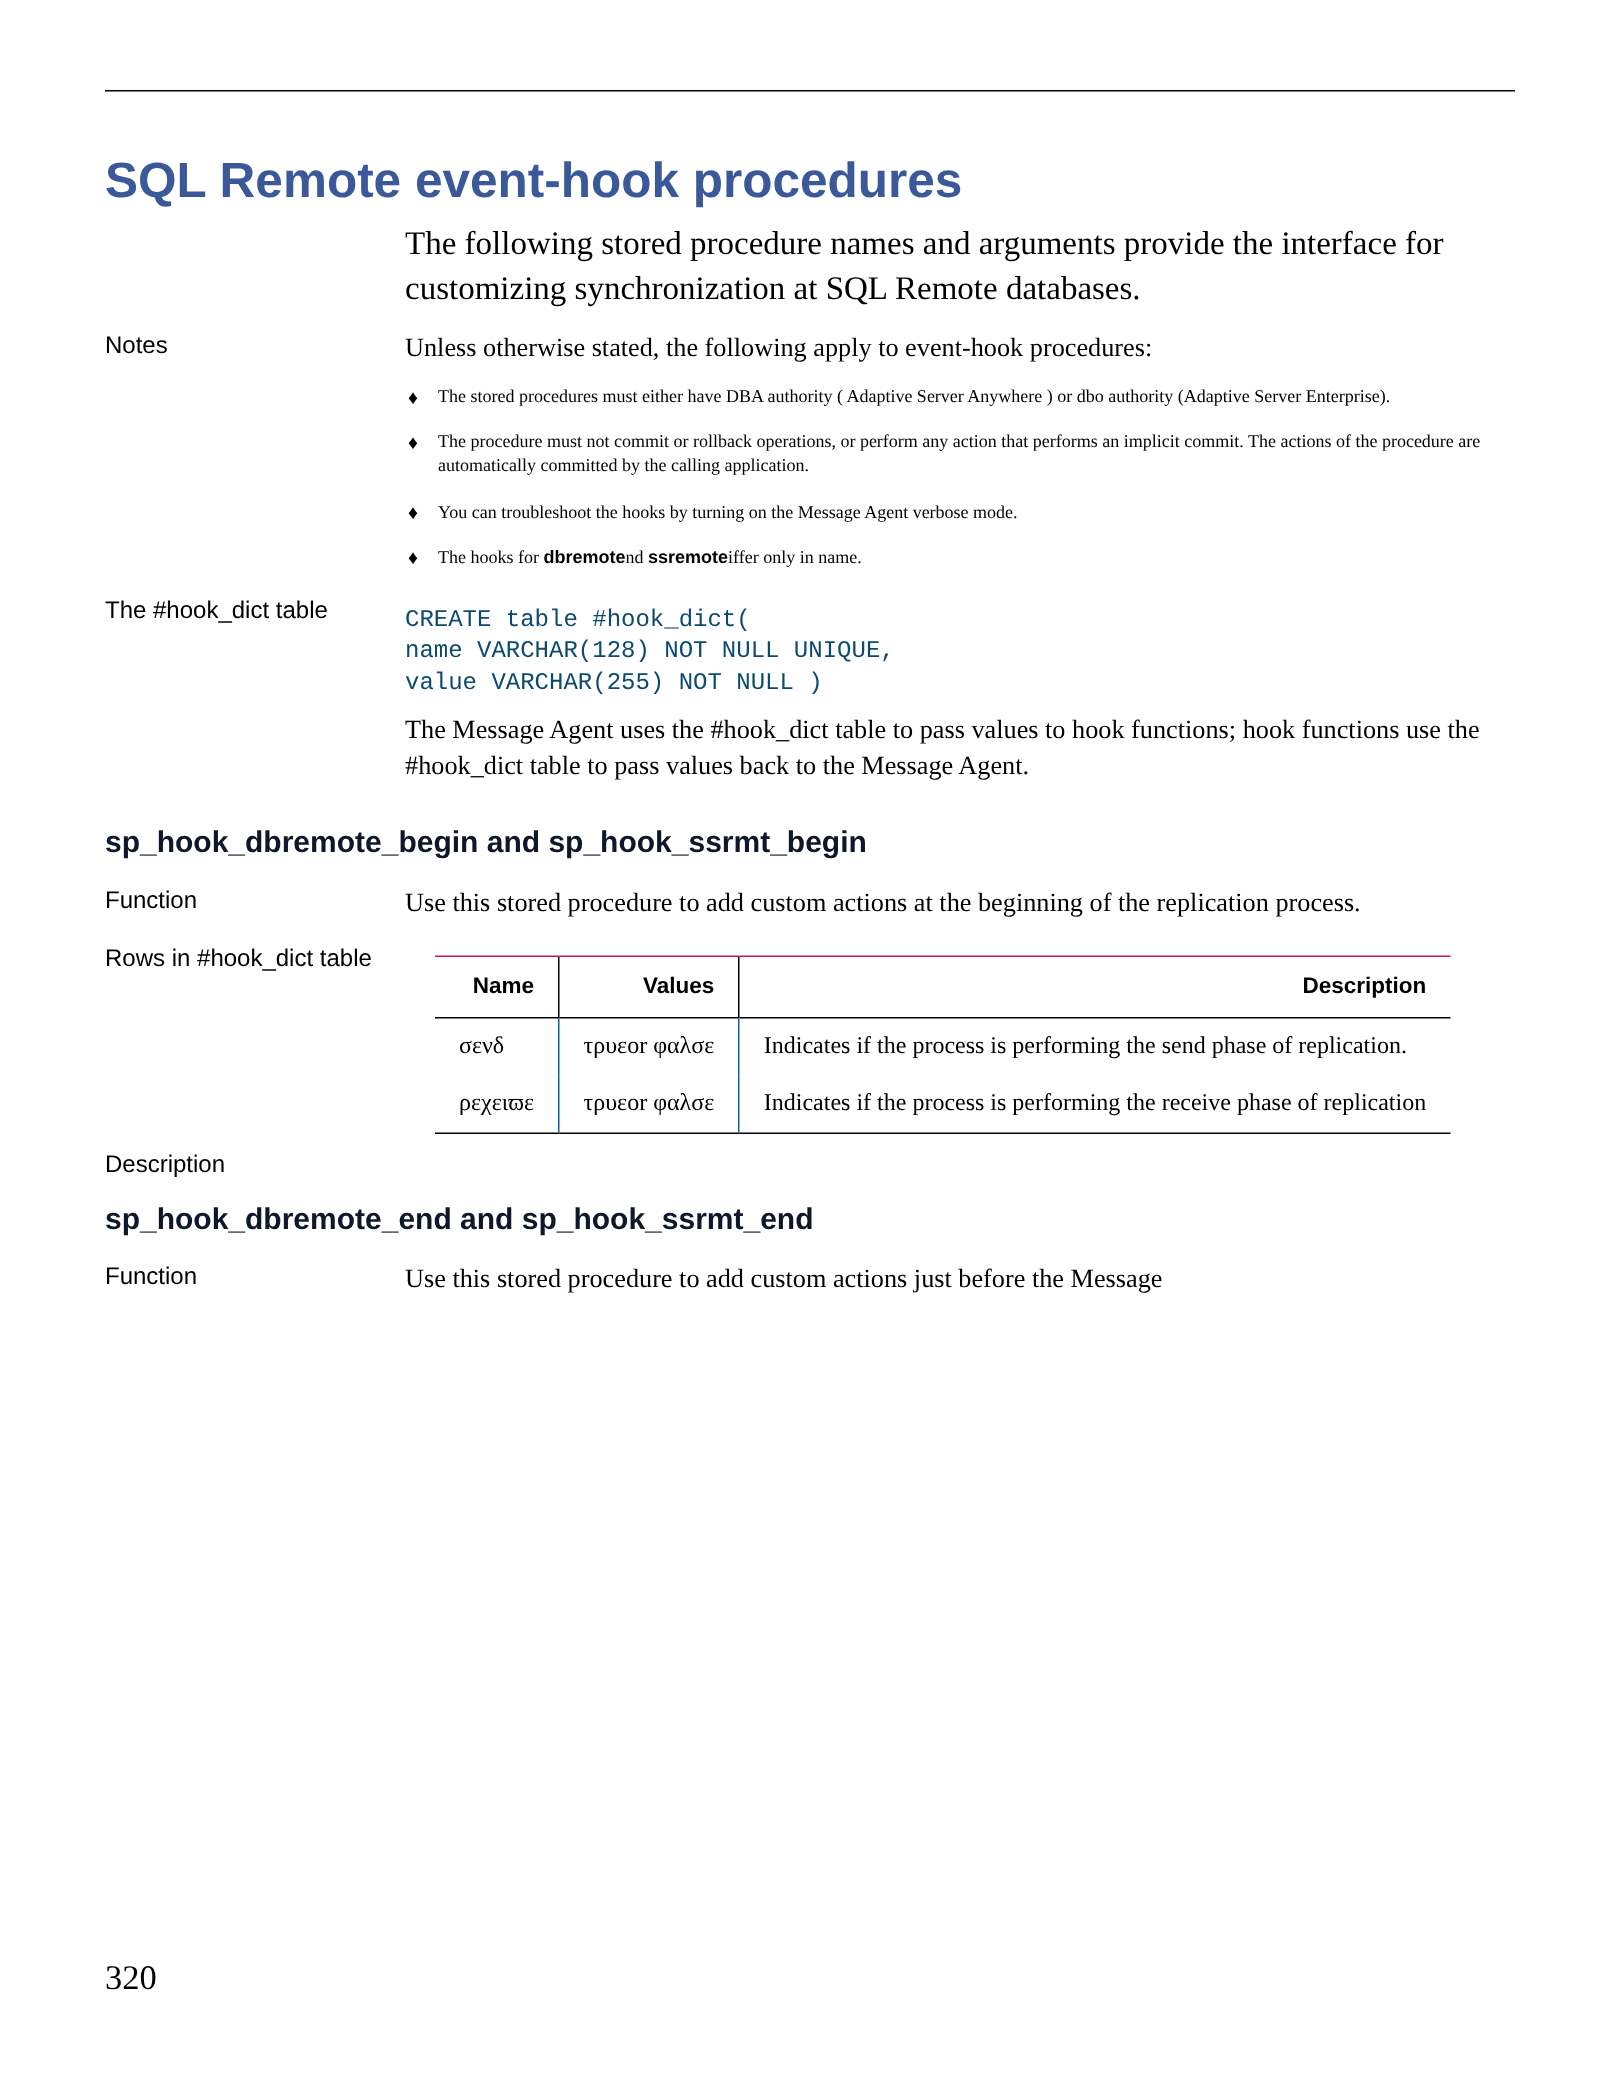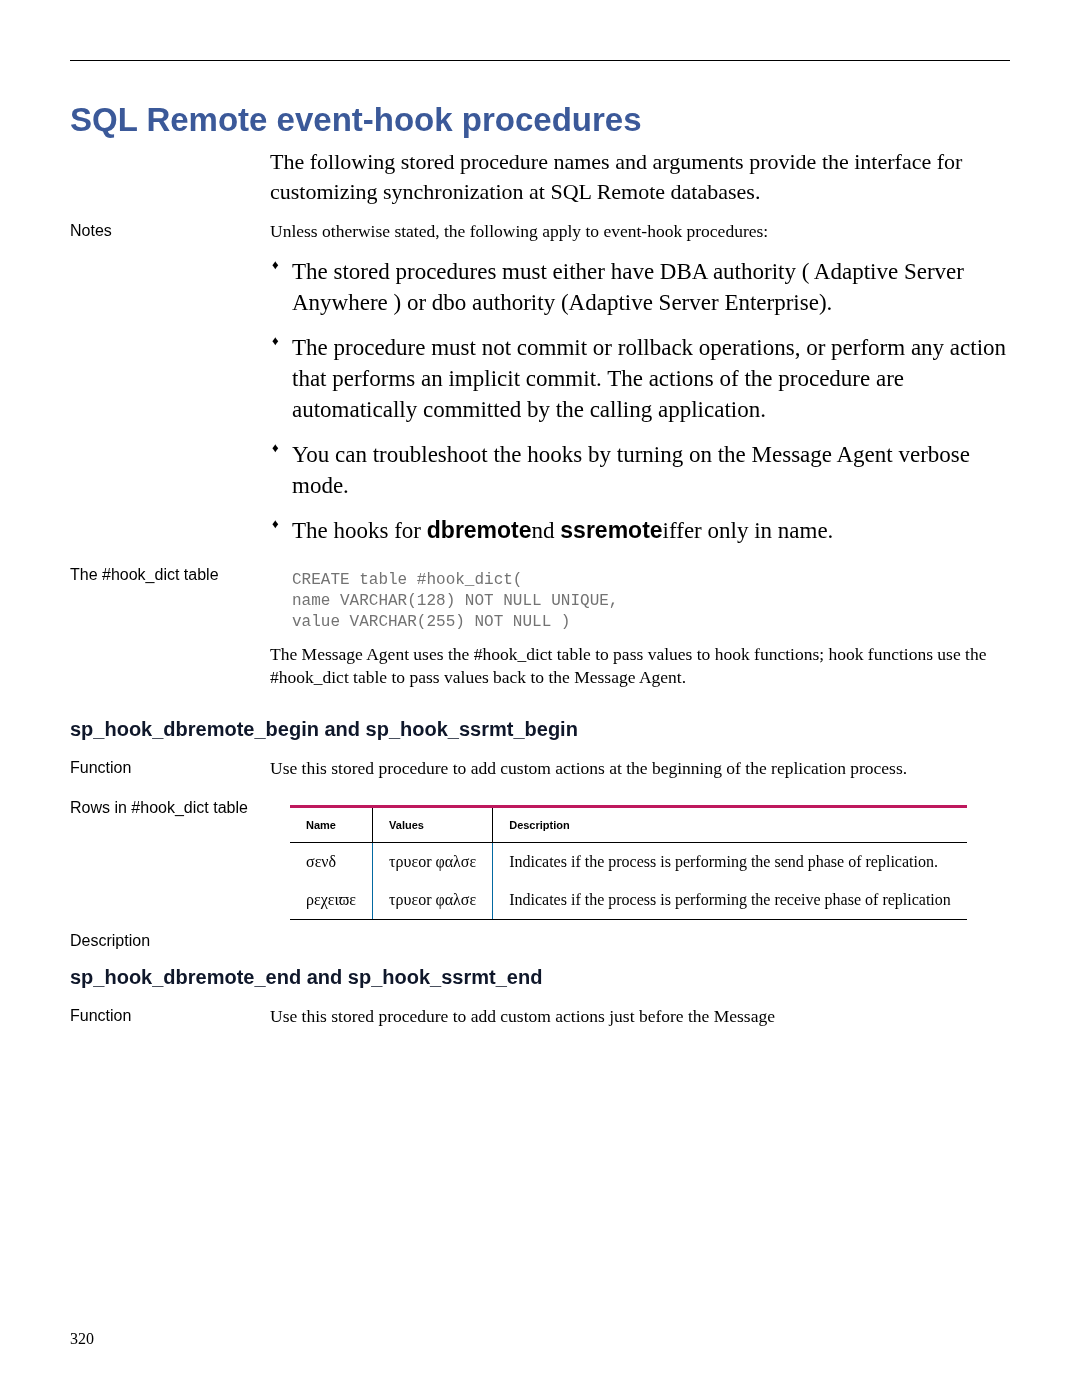--- a/index.html
+++ b/index.html
@@ -51,41 +51,40 @@
       margin-bottom: 14px;
     }
     .bulleted-list {
       list-style: none;
       padding: 0;
     }
     .bulleted-list li {
       position: relative;
       padding-left: 22px;
       margin-bottom: 14px;
-      font-size: 23px;
+      font-size: 12px;
       line-height: 1.35;
     }
     .bulleted-list li::before {
       content: "♦";
       position: absolute;
       left: 2px;
       top: 0;
       font-size: 13px;
     }
     .bold-inline {
       font-family: Arial, Helvetica, sans-serif;
       font-weight: bold;
     }
     .code-block {
-      margin-left: 22px;
       margin-top: 6px;
       margin-bottom: 10px;
       font-family: 'Courier New', monospace;
       font-size: 16px;
-      color: #737373;
+      color: #0c4a6e;
       line-height: 1.3;
       white-space: pre;
     }
     .section-body {
       margin-bottom: 12px;
     }
     h2.subsection {
       font-family: Arial, Helvetica, sans-serif;
       font-weight: bold;
       font-size: 20px;
@@ -94,47 +93,47 @@
       margin-bottom: 16px;
     }
     .hook-table {
       border-collapse: collapse;
       margin-left: 20px;
       font-size: 16px;
     }
     .hook-table th {
       font-family: Arial, Helvetica, sans-serif;
       font-weight: bold;
-      font-size: 11px;
-      text-align: left;
+      font-size: 15px;
+      text-align: right;
       padding: 10px 16px 10px 16px;
-      border-top: 3px solid #be185d;
+      border-top: 1px solid #be185d;
       border-bottom: 1px solid #000;
       border-left: 1px solid #000;
     }
     .hook-table th:first-child {
       border-left: none;
     }
     .hook-table td {
       padding: 8px 16px;
       vertical-align: top;
       border-left: 1px solid #0369a1;
       line-height: 1.35;
     }
     .hook-table td:first-child {
       border-left: none;
     }
     .hook-table tbody tr:last-child td {
       border-bottom: 1px solid #000;
     }
     .page-number {
       position: absolute;
-      bottom: 40px;
+      bottom: 56px;
       left: 70px;
-      font-size: 16px;
+      font-size: 23px;
     }
     .spacer-sm { height: 8px; }
   </style>
 </head>
 <body>
 
 <div class="top-rule"></div>
 
 <h1 class="page-title">SQL Remote event-hook procedures</h1>
 

